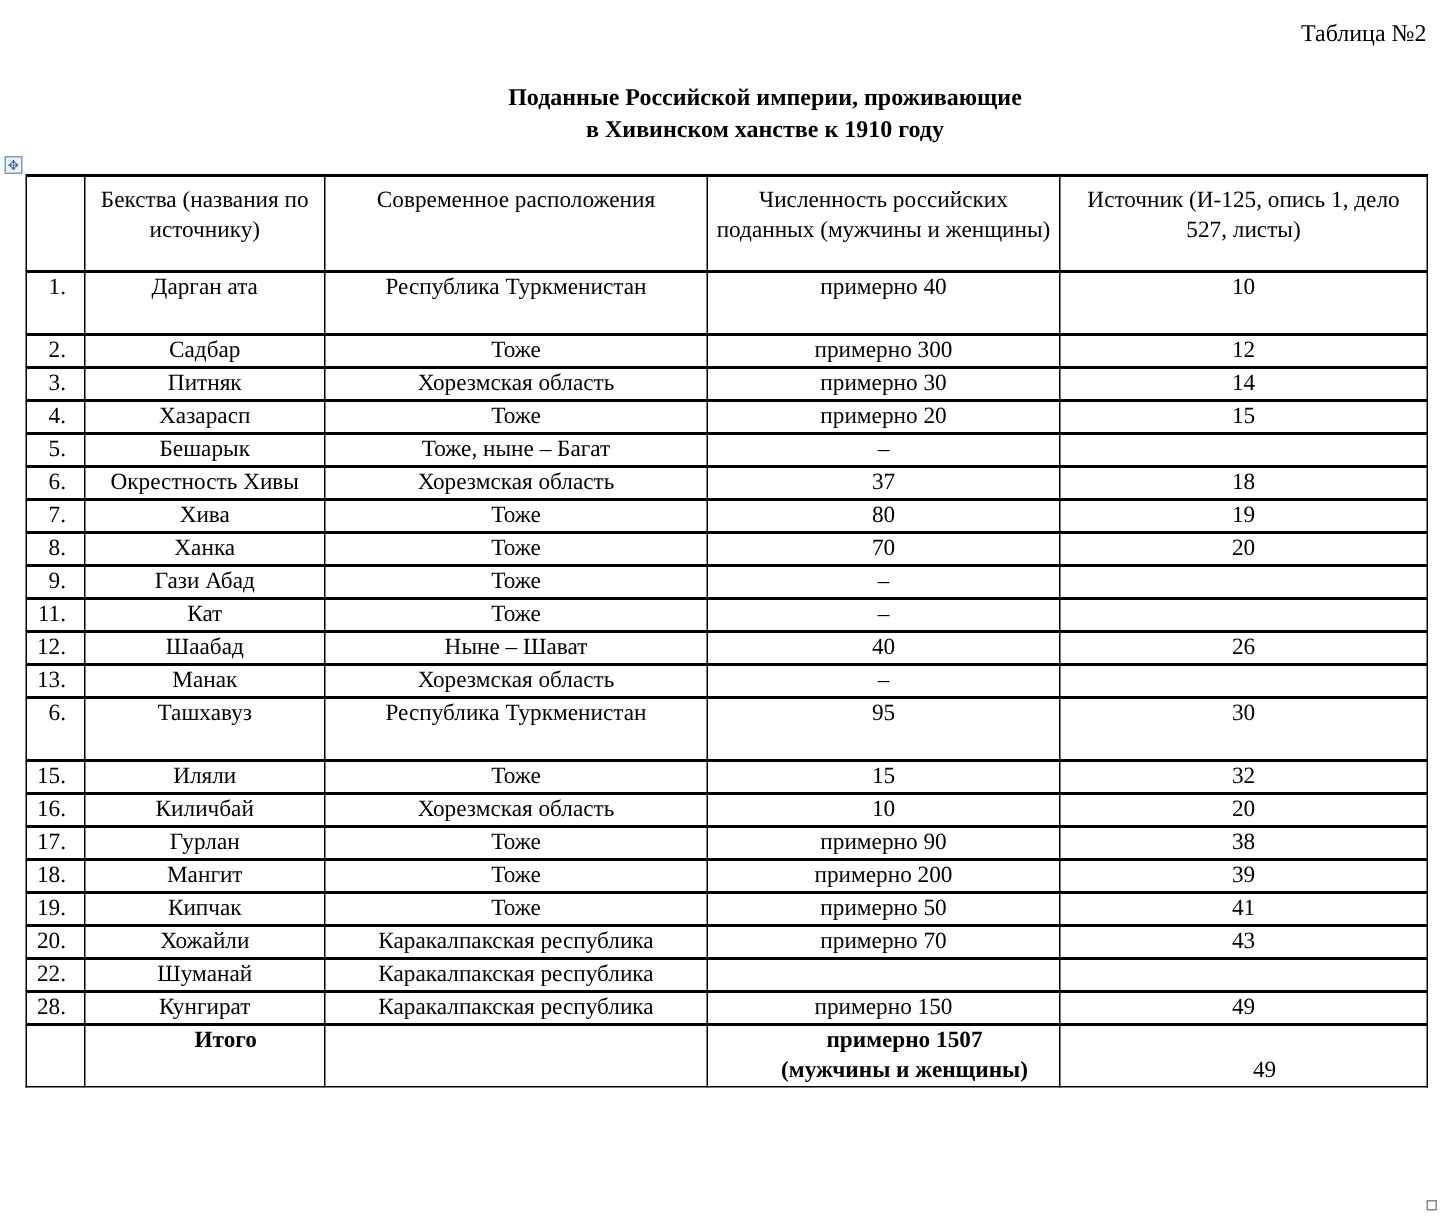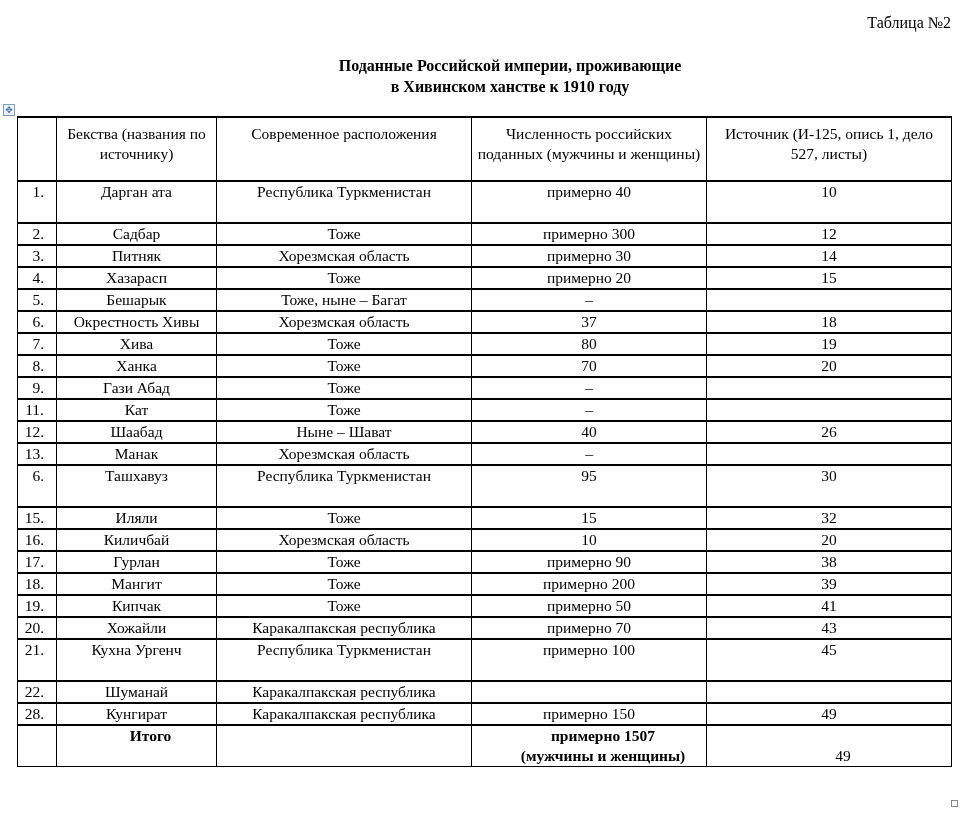--- a/index.html
+++ b/index.html
@@ -183,27 +183,20 @@
         <td>примерно 50</td>
         <td>41</td>
       </tr>
       <tr class="r">
         <td class="num">20.</td>
         <td>Хожайли</td>
         <td>Каракалпакская республика</td>
         <td>примерно 70</td>
         <td>43</td>
       </tr>
-      <tr class="tall">
-        <td class="num">21.</td>
-        <td>Кухна Ургенч</td>
-        <td>Республика Туркменистан</td>
-        <td>примерно 100</td>
-        <td>45</td>
-      </tr>
       <tr class="r">
         <td class="num">22.</td>
         <td>Шуманай</td>
         <td>Каракалпакская республика</td>
         <td></td>
         <td></td>
       </tr>
       <tr class="r">
         <td class="num">28.</td>
         <td>Кунгират</td>

